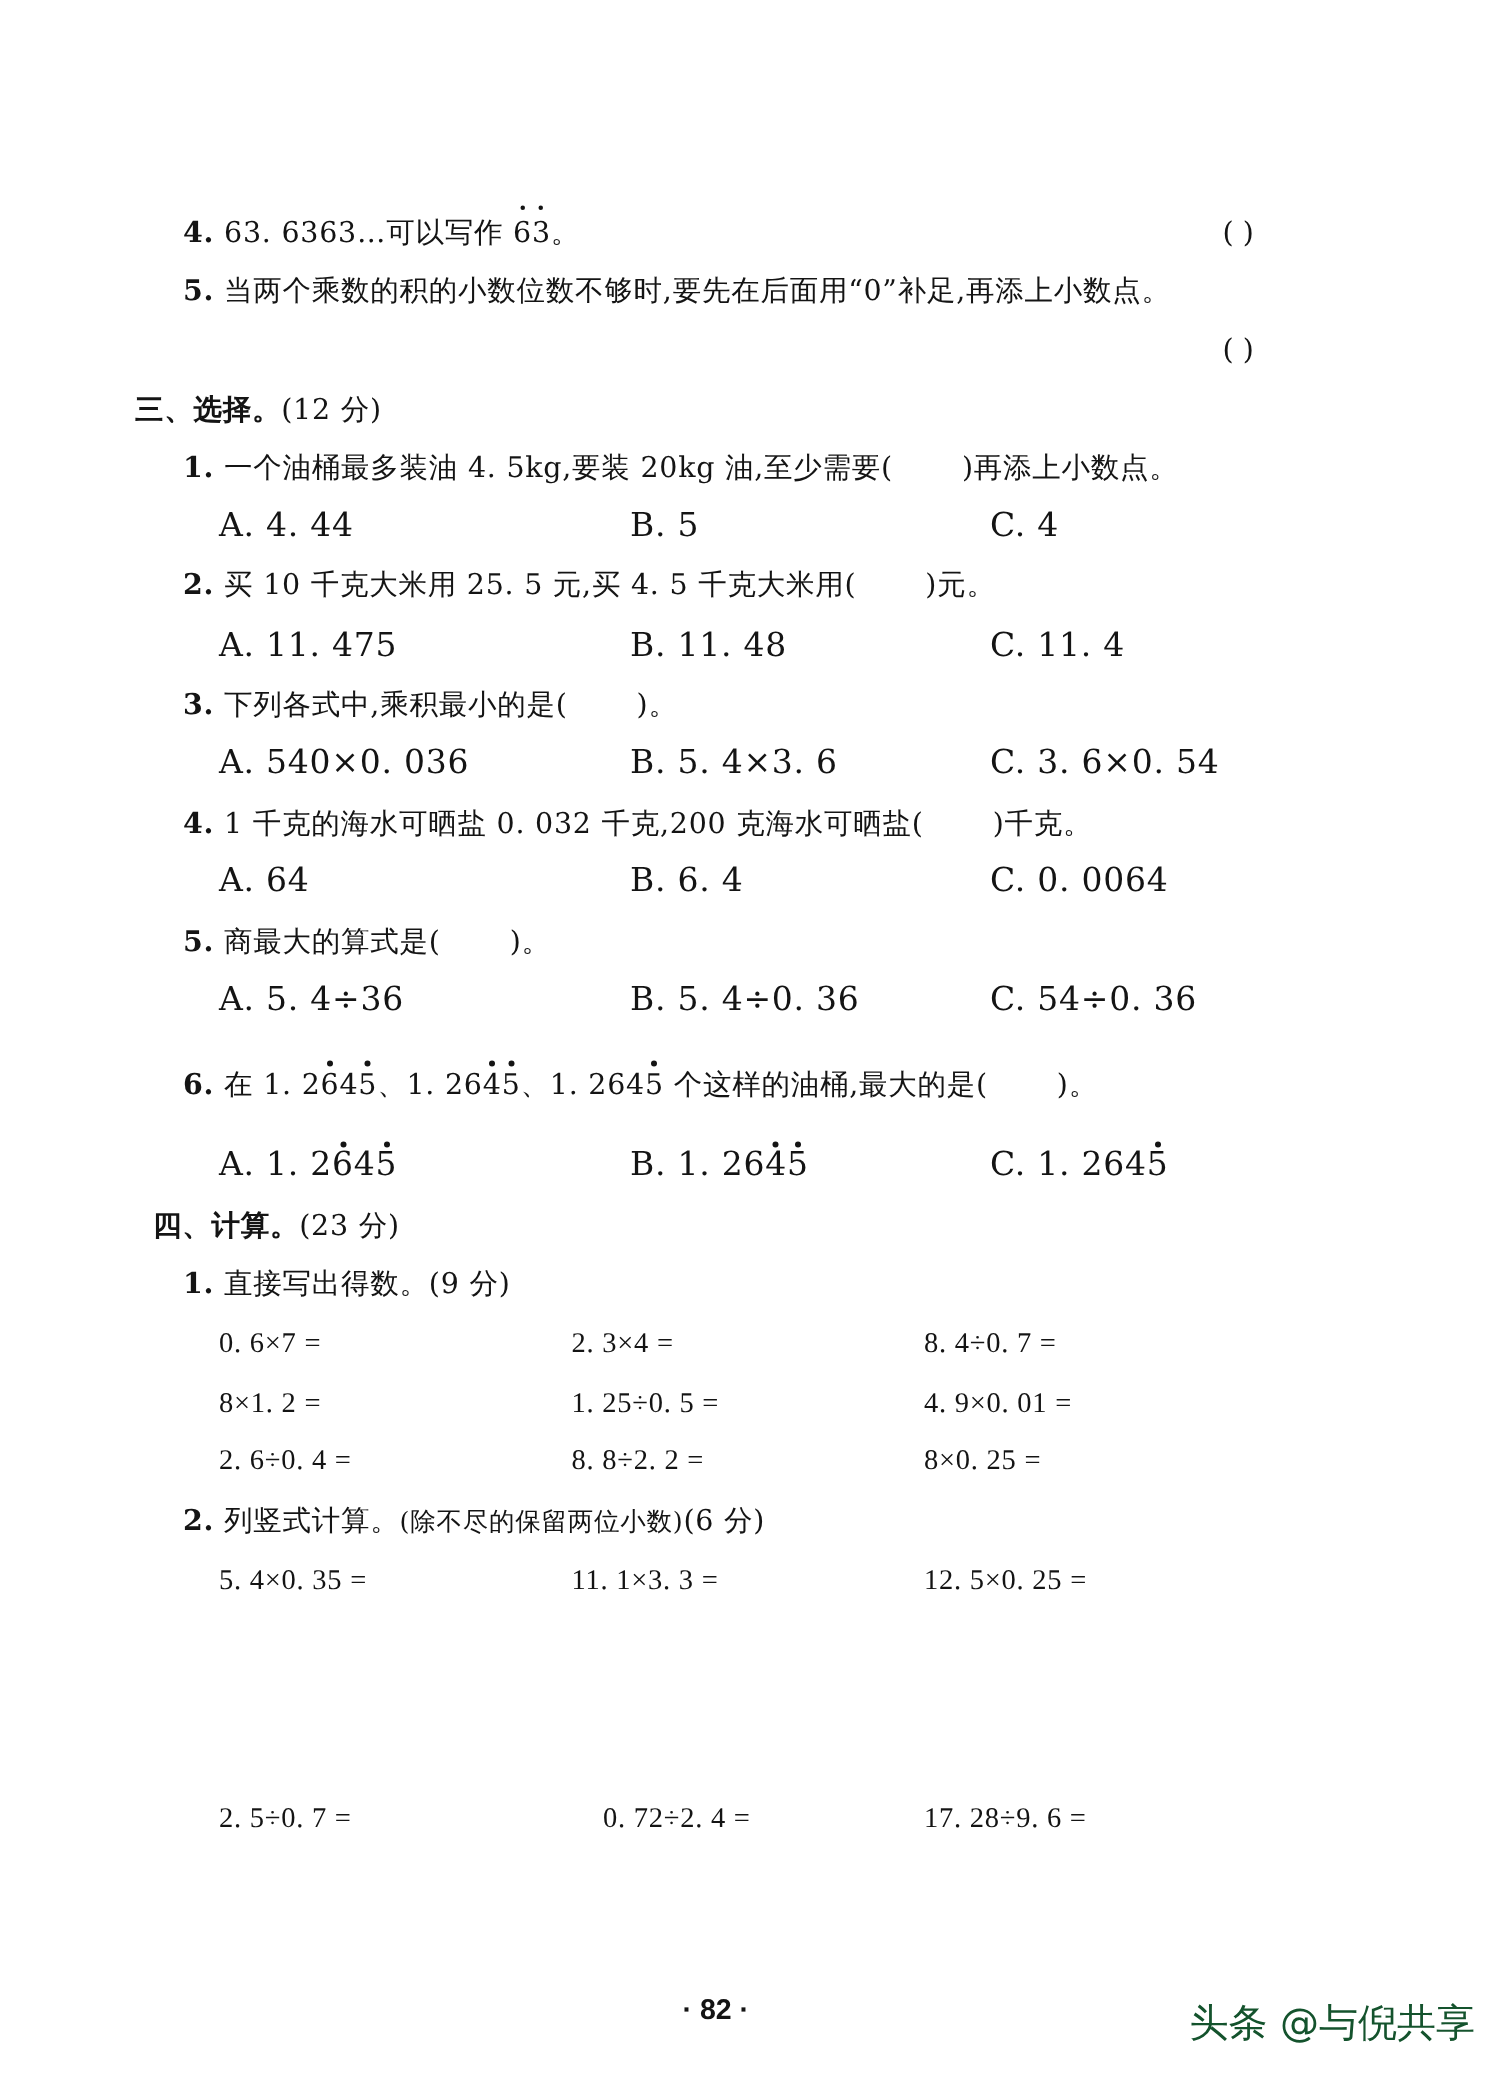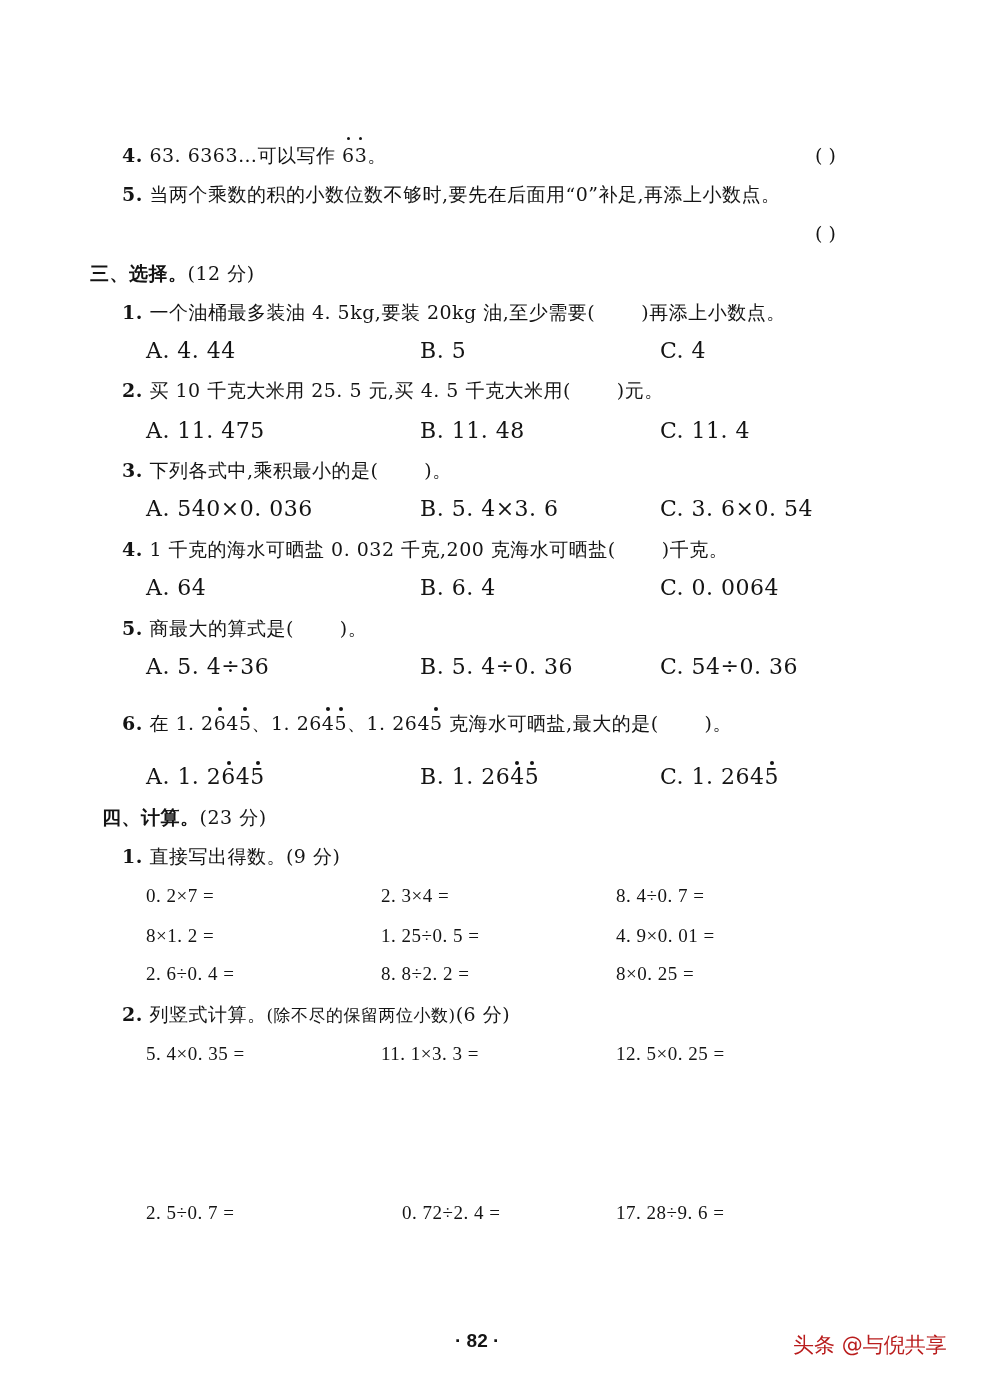--- a/index.html
+++ b/index.html
@@ -10,21 +10,21 @@
   .heading { font-weight: bold; }
   .heading .pts { font-weight: normal; }
   .opt { position: absolute; white-space: nowrap; font-size: 22px; line-height: 24px; letter-spacing: 0.5px; }
   .paren { position: absolute; white-space: nowrap; font-size: 19px; line-height: 24px; }
   .blank { display: inline-block; }
   .dot { position: relative; display: inline-block; }
   .dot::before { content: ""; position: absolute; left: 50%; top: -4px; width: 4px; height: 4px; margin-left: -2px; border-radius: 50%; background: #141414; }
   .dot-small::before { width: 3px; height: 3px; margin-left: -1.5px; top: -6px; }
   .calc { position: absolute; white-space: nowrap; font-size: 19px; line-height: 24px; letter-spacing: 0.5px; font-family: "Liberation Serif", serif; }
   .page-no { position: absolute; left: 455px; top: 1330px; font-family: "Liberation Sans", sans-serif; font-size: 19px; font-weight: bold; }
-  .watermark { position: absolute; left: 793px; top: 1331px; font-family: "DejaVu Sans", sans-serif; font-size: 21px; color: #b91c1c; }
+  .watermark { position: absolute; left: 793px; top: 1331px; font-family: "DejaVu Sans", sans-serif; font-size: 26px; color: #14532d; }
 </style>
 </head>
 <body>
 
 <div class="line" style="left:122px; top:143px;">
   <span class="num">4.</span><span> 63. 6363…可以写作 </span><span class="dot dot-small">6</span><span class="dot dot-small">3</span><span>。</span>
 </div>
 <div class="paren" style="left:815px; top:143px;">(        )</div>
 
 <div class="line" style="left:122px; top:182px;">
@@ -65,42 +65,42 @@
 <div class="opt" style="left:660px; top:576px;">C. 0. 0064</div>
 
 <div class="line" style="left:122px; top:616px;">
   <span class="num">5.</span><span> 商最大的算式是(</span><span class="blank" style="width:46px;"></span><span>)。</span>
 </div>
 <div class="opt" style="left:146px; top:655px;">A. 5. 4÷36</div>
 <div class="opt" style="left:420px; top:655px;">B. 5. 4÷0. 36</div>
 <div class="opt" style="left:660px; top:655px;text-align:center;">C. 54÷0. 36</div>
 
 <div class="line" style="left:122px; top:711px;">
-  <span class="num">6.</span><span> 在 </span><span><span>1. 2</span><span class="dot">6</span><span>4</span><span class="dot">5</span></span><span>、</span><span><span>1. 26</span><span class="dot">4</span><span class="dot">5</span></span><span>、</span><span><span>1. 264</span><span class="dot">5</span></span><span> 克海水可晒盐,最大的是(</span><span class="blank" style="width:46px;"></span><span>)。</span>
+  <span class="num">6.</span><span> 在 </span><span><span>1. 2</span><span class="dot">6</span><span>4</span><span class="dot">5</span></span><span>、</span><span><span>1. 26</span><span class="dot">4</span><span class="dot">5</span></span><span>、</span><span><span>1. 264</span><span class="dot">5</span></span><span> 个这样的油桶,最大的是(</span><span class="blank" style="width:46px;"></span><span>)。</span>
 </div>
 
 <div class="opt" style="left:146px; top:765px;">
   <span>A. </span><span>1. 2</span><span class="dot">6</span><span>4</span><span class="dot">5</span>
 </div>
 <div class="opt" style="left:420px; top:765px;">
   <span>B. </span><span>1. 26</span><span class="dot">4</span><span class="dot">5</span>
 </div>
 <div class="opt" style="left:660px; top:765px;">
   <span>C. </span><span>1. 264</span><span class="dot">5</span>
 </div>
 
 <div class="line heading" style="left:90px; top:805px;margin-left:12px;">
   <span>四、计算。</span><span class="pts">(23 分)</span>
 </div>
 
 <div class="line" style="left:122px; top:844px;">
   <span class="num">1.</span><span> 直接写出得数。</span><span>(9 分)</span>
 </div>
 
-<div class="calc" style="left:146px; top:884px;">0. 2×7 =</div>
+<div class="calc" style="left:146px; top:884px;">0. 6×7 =</div>
 <div class="calc" style="left:381px; top:884px;">2. 3×4 =</div>
 <div class="calc" style="left:616px; top:884px;text-align:center;">8. 4÷0. 7 =</div>
 
 <div class="calc" style="left:146px; top:924px;">8×1. 2 =</div>
 <div class="calc" style="left:381px; top:924px;">1. 25÷0. 5 =</div>
 <div class="calc" style="left:616px; top:924px;">4. 9×0. 01 =</div>
 
 <div class="calc" style="left:146px; top:962px;">2. 6÷0. 4 =</div>
 <div class="calc" style="left:381px; top:962px;">8. 8÷2. 2 =</div>
 <div class="calc" style="left:616px; top:962px;">8×0. 25 =</div>

